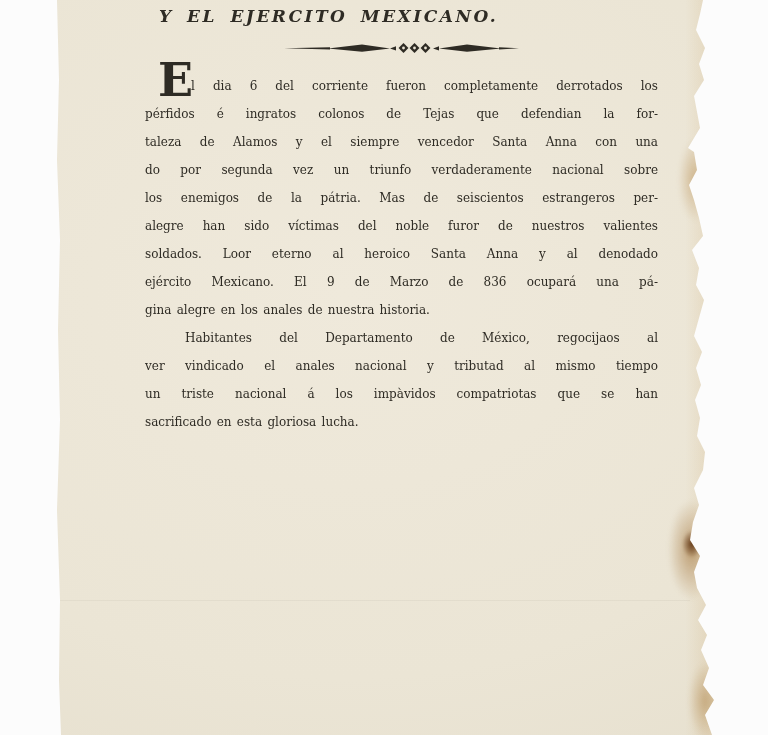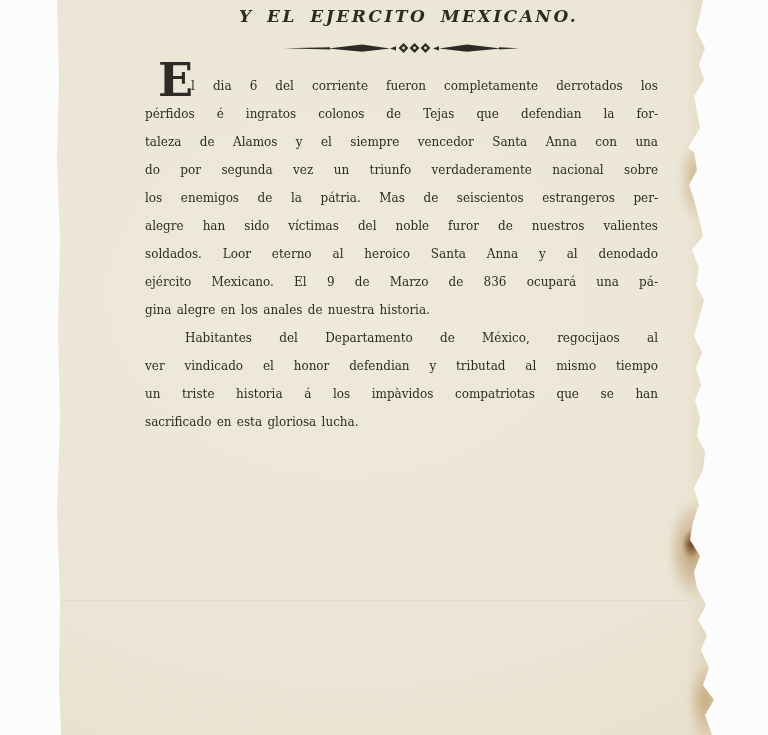--- a/index.html
+++ b/index.html
@@ -60,21 +60,21 @@
   }
   .content {
     position: absolute; left: 145px; top: 6px; width: 513px;
     color: #2e2b24;
   }
   .title {
     margin: 0; padding: 0;
     font-size: 17px; line-height: 20px;
     font-weight: bold; font-style: italic;
     letter-spacing: 2.5px; word-spacing: 5px;
-    text-align: center; text-indent: 14px;
+    text-align: left; text-indent: 14px;
   }
   .ornament { margin: 14px auto 0 auto; width: 235px; height: 16px; display: block; }
   .para { position: relative; margin: 0; }
   .p1 { margin-top: 16px; }
   .line {
     font-size: 12px; line-height: 28px;
     text-align: justify; text-align-last: justify;
     white-space: normal;
     word-spacing: 1.5px;
   }
@@ -129,20 +129,20 @@
         <div class="line">do por segunda vez un triunfo verdaderamente nacional sobre</div>
         <div class="line">los enemigos de la pátria. Mas de seiscientos estrangeros per-</div>
         <div class="line">alegre han sido víctimas del noble furor de nuestros valientes</div>
         <div class="line">soldados. Loor eterno al heroico Santa Anna y al denodado</div>
         <div class="line">ejército Mexicano. El 9 de Marzo de 836 ocupará una pá-</div>
         <div class="line last">gina alegre en los anales de nuestra historia.</div>
       </section>
 
       <section class="para">
         <div class="line indent">Habitantes del Departamento de México, regocijaos al</div>
-        <div class="line">ver vindicado el honor defendian y tributad al mismo tiempo</div>
-        <div class="line">un triste historia á los impàvidos compatriotas que se han</div>
+        <div class="line">ver vindicado el anales nacional y tributad al mismo tiempo</div>
+        <div class="line">un triste nacional á los impàvidos compatriotas que se han</div>
         <div class="line last">sacrificado en esta gloriosa lucha.</div>
       </section>
 
     </div>
   </div>
 </div>
 
 </body></html>

